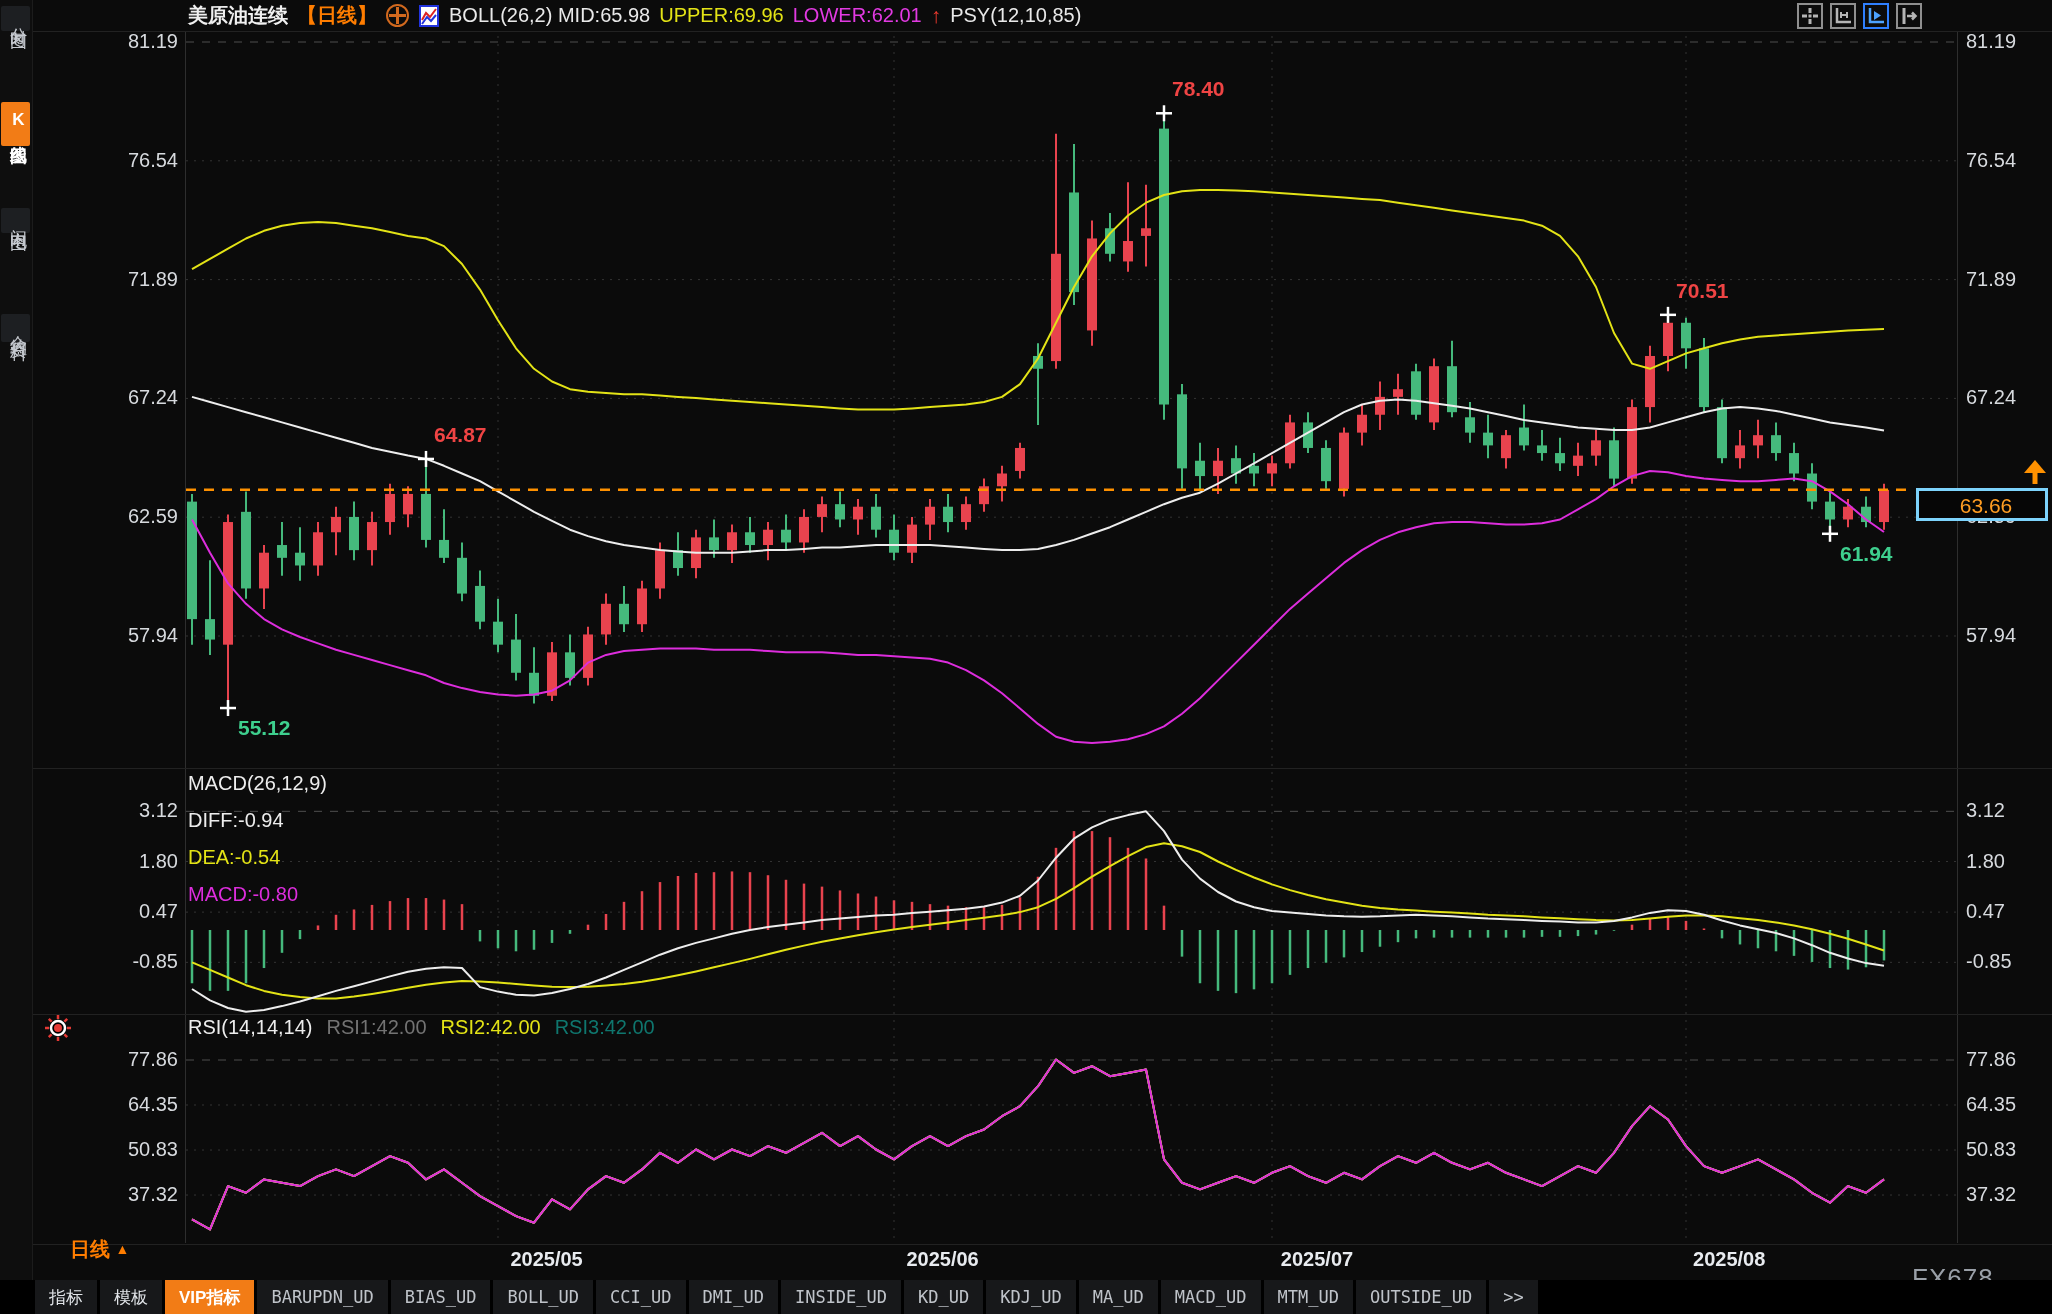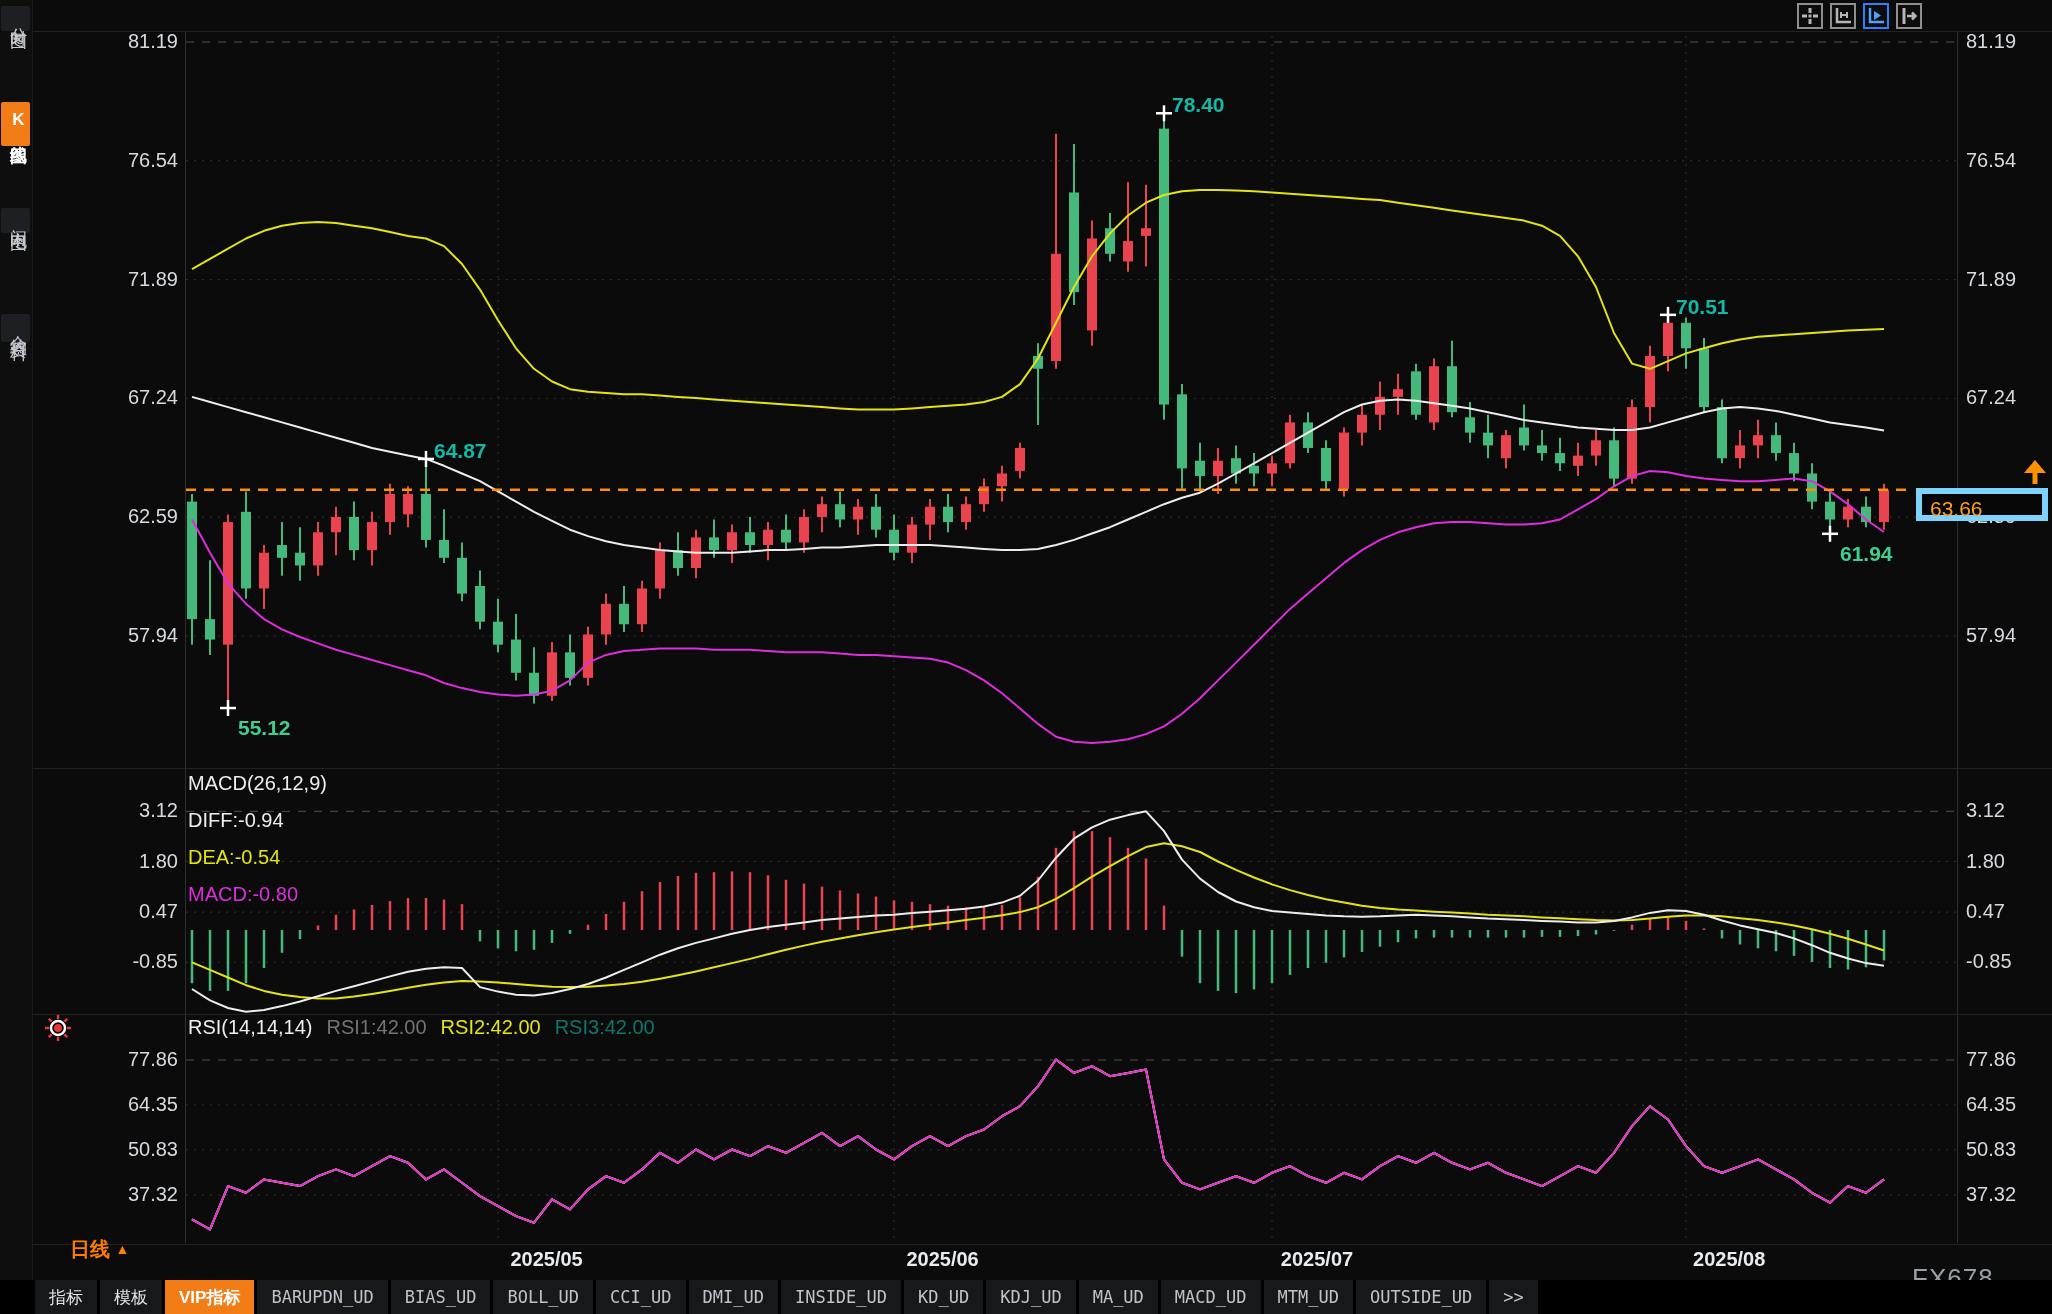--- a/index.html
+++ b/index.html
@@ -26,28 +26,28 @@
   .circle-icon:after{top:1px;bottom:1px;left:7.5px;width:3px;}
   #toolbar{position:absolute;top:3px;left:1797px;display:flex;gap:7px;}
   .tool-btn{width:26px;height:26px;background:#0c0c0c;border:2px solid #8f8f8f;box-sizing:border-box;
        display:flex;align-items:center;justify-content:center;cursor:pointer;}
   .tool-btn.active{border-color:#2f80ff;}
   
   .axlbl{position:absolute;font-size:20px;color:#d7dade;line-height:24px;}
   .axlbl.left{width:100px;text-align:right;}
   .month{position:absolute;top:1248px;transform:translateX(-50%);font-size:20px;font-weight:bold;color:#e8ebef;}
   .marker{position:absolute;font-size:21px;font-weight:bold;}
-  .marker.high{color:#14b8a6;margin-top:16px;}
+  .marker.high{color:#ef4444;}
   .marker.low{color:#3ecf8e;}
   #macd-header,#rsi-header{position:absolute;left:188px;display:flex;gap:14px;font-size:20px;white-space:nowrap;}
   #macd-header{top:772px;flex-direction:column;}
   #rsi-header{top:1016px;}
   
   #price-box{position:absolute;left:1916px;top:488px;width:132px;height:33px;background:#060606;
-       border:6px solid #7dd3fc;box-sizing:border-box;color:#ff9d22;font-size:21px;line-height:29px;padding-left:8px;}
+       border:3px solid #7dd3fc;box-sizing:border-box;color:#ff9d22;font-size:21px;line-height:29px;padding-left:8px;text-align:center;}
   
   #period-label{position:absolute;left:70px;top:1236px;color:#ff7d00;font-size:20px;font-weight:bold;}
   #period-label .tri{font-size:14px;vertical-align:2px;}
   #watermark{position:absolute;left:1912px;top:1263px;color:#9aa0a8;font-size:26px;letter-spacing:1px;}
   #tabbar{position:absolute;left:0;bottom:0;width:2052px;height:34px;background:#000;display:flex;
        align-items:stretch;padding-left:35px;box-sizing:border-box;gap:3px;}
   .tab{background:#17181a;color:#bfc3c9;font-family:"DejaVu Sans Mono",monospace;font-size:17px;
        display:flex;align-items:center;padding:14px 14px;cursor:pointer;white-space:nowrap;}
   .tab.cn{font-family:"Liberation Sans",sans-serif;color:#e2e5e9;}
   .tab.active-orange{background:#f27c16;color:#fff;font-weight:bold;}
@@ -388,20 +388,35 @@
       <line x1="1830" x2="1830" y1="525.799" y2="541.799" stroke="#fff" stroke-width="2.5"></line>
     </svg>
 
   <div id="sidebar">
     <div class="side-item" style="top:6px;">分时图</div>
     <div class="side-item active" style="top:102px;">K线图</div>
     <div class="side-item" style="top:208px;">闪电图</div>
     <div class="side-item" style="top:314px;">合约资料</div>
   </div>
 
+  <div id="header">
+    <span class="hdr-title" style="font-weight:bold;">美原油连续</span>
+    <span class="hdr-orange">【日线】</span>
+    <span class="circle-icon"></span>
+    <svg width="22" height="24" viewBox="0 0 22 24">
+      <rect x="2" y="2" width="18" height="20" fill="#ffffff" stroke="#2233dd" stroke-width="2"></rect>
+      <polyline points="4,16 8,9 12,13 18,5" fill="none" stroke="#dd2222" stroke-width="2"></polyline>
+      <polyline points="4,20 9,13 13,17 18,11" fill="none" stroke="#2233dd" stroke-width="2"></polyline>
+    </svg>
+    <span class="hdr-white">BOLL(26,2) MID:65.98</span>
+    <span class="hdr-yellow">UPPER:69.96</span>
+    <span class="hdr-magenta">LOWER:62.01</span>
+    <span class="red-arrow">↑</span>
+    <span class="hdr-white">PSY(12,10,85)</span>
+  </div>
 
   <div id="toolbar">
     <div class="tool-btn">
       <svg width="20" height="20" viewBox="0 0 20 20">
         <path d="M10,2 V7 M10,13 V18 M2,10 H7 M13,10 H18" stroke="#b5b5b5" stroke-width="3" fill="none"></path>
         <rect x="8.5" y="8.5" width="3" height="3" fill="#b5b5b5"></rect>
       </svg>
     </div>
     <div class="tool-btn">
       <svg width="20" height="20" viewBox="0 0 20 20">

